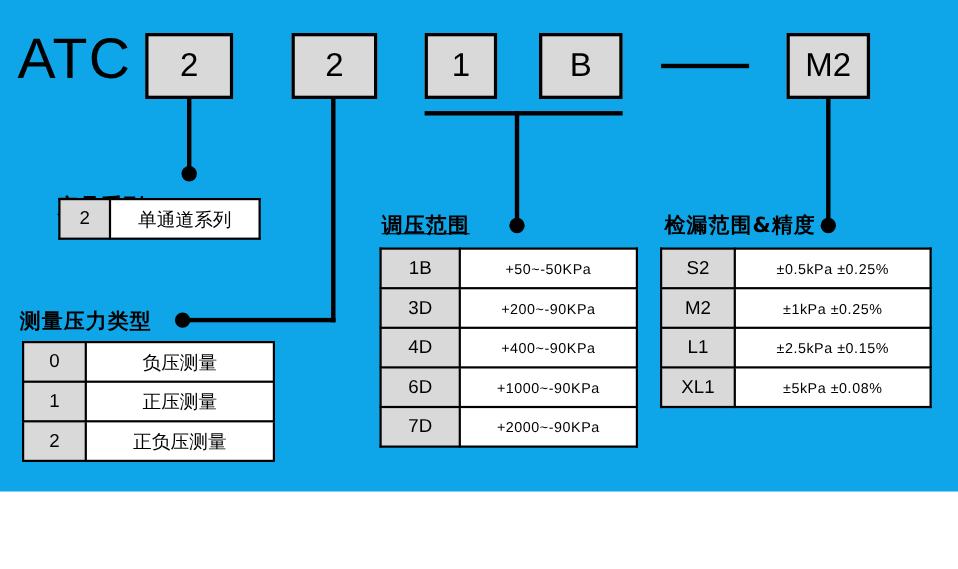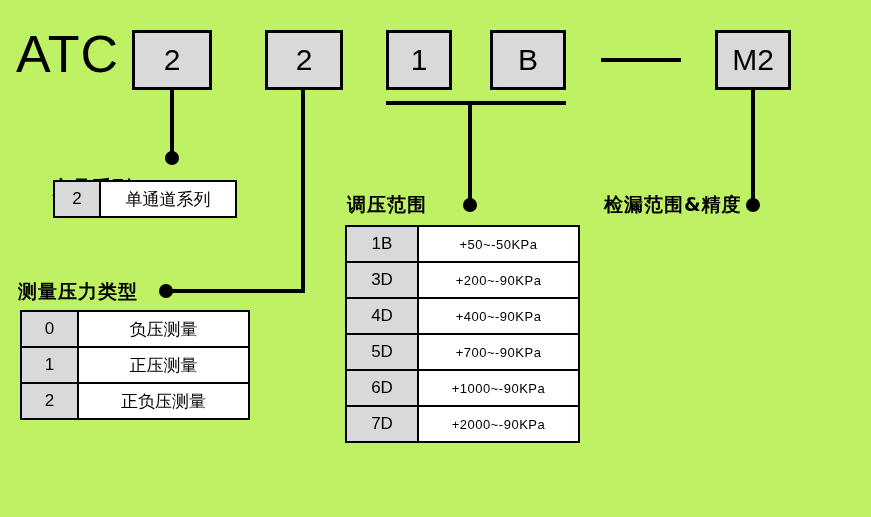--- a/index.html
+++ b/index.html
@@ -3,22 +3,22 @@
 <meta charset="utf-8">
 <style>
   html, body {
     margin: 0;
     padding: 0;
     background: #ffffff;
   }
   #canvas {
     position: relative;
     width: 871px;
-    height: 517px;
-    background: #bef264;
+    height: 447px;
+    background: #0ea5e9;
     font-family: "Liberation Sans", sans-serif;
     overflow: hidden;
   }
 
   
   .model-prefix {
     position: absolute;
     left: 16px;
     top: 28px;
     font-size: 52px;
@@ -172,51 +172,71 @@
         <td class="code">1</td>
         <td class="desc">正压测量</td>
       </tr>
       <tr>
         <td class="code">2</td>
         <td class="desc">正负压测量</td>
       </tr>
     </tbody>
   </table>
 
-  <div class="caption" style="left:347px; top:192px;">调压范围</div>
+  <div class="caption" style="left:347px; top:192px;text-decoration:underline;">调压范围</div>
 
   <table class="legend-table" style="left:345px; top:225px; width:233px;padding-left:40px;">
     <colgroup>
         <col style="width:72px">
         <col style="width:161px">
       </colgroup>
     <tbody>
       <tr>
         <td class="code">1B</td>
         <td class="desc latin">+50~-50KPa</td>
       </tr>
       <tr>
         <td class="code">3D</td>
         <td class="desc latin">+200~-90KPa</td>
       </tr>
       <tr>
         <td class="code">4D</td>
         <td class="desc latin">+400~-90KPa</td>
       </tr>
       <tr>
-        <td class="code">5D</td>
-        <td class="desc latin">+700~-90KPa</td>
-      </tr>
-      <tr>
         <td class="code">6D</td>
         <td class="desc latin">+1000~-90KPa</td>
       </tr>
       <tr>
         <td class="code">7D</td>
         <td class="desc latin">+2000~-90KPa</td>
       </tr>
     </tbody>
   </table>
 
   <div class="caption" style="left:604px; top:192px;">检漏范围&amp;精度</div>
 
+  <table class="legend-table" style="left:600px; top:225px; width:245px;">
+    <colgroup>
+        <col style="width:67px">
+        <col style="width:178px">
+      </colgroup>
+    <tbody>
+      <tr>
+        <td class="code">S2</td>
+        <td class="desc latin">±0.5kPa ±0.25%</td>
+      </tr>
+      <tr>
+        <td class="code">M2</td>
+        <td class="desc latin">±1kPa ±0.25%</td>
+      </tr>
+      <tr>
+        <td class="code">L1</td>
+        <td class="desc latin">±2.5kPa ±0.15%</td>
+      </tr>
+      <tr>
+        <td class="code">XL1</td>
+        <td class="desc latin">±5kPa ±0.08%</td>
+      </tr>
+    </tbody>
+  </table>
 
 </div>
 
 </body></html>

